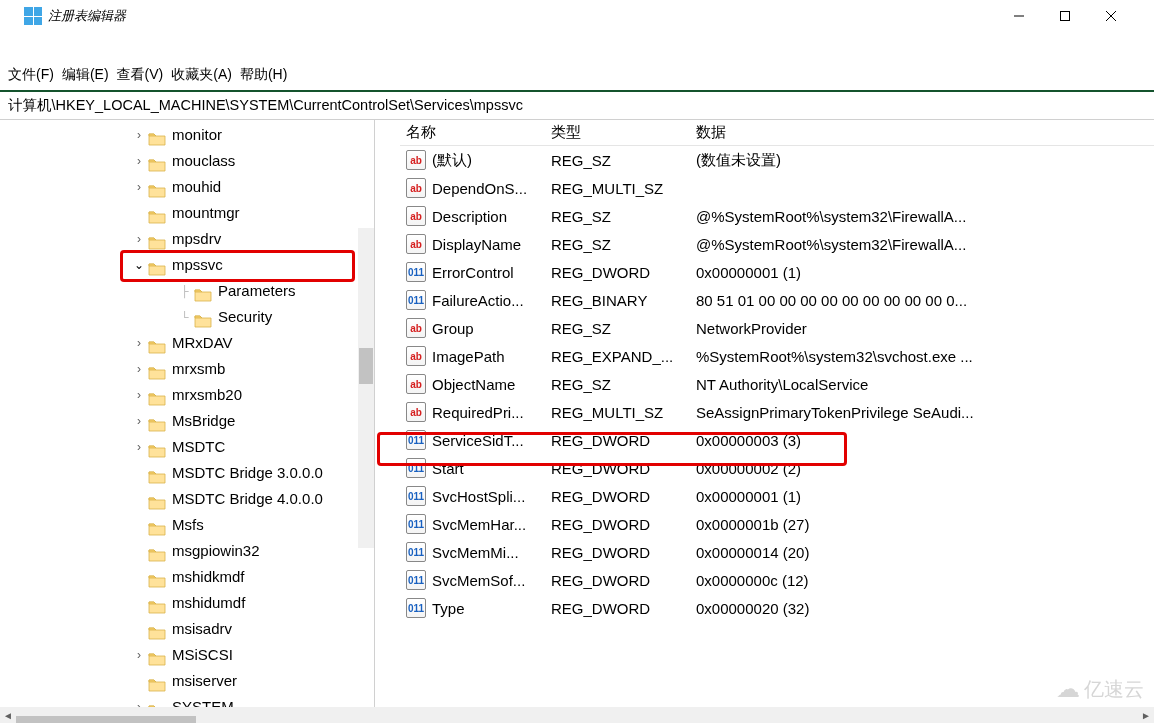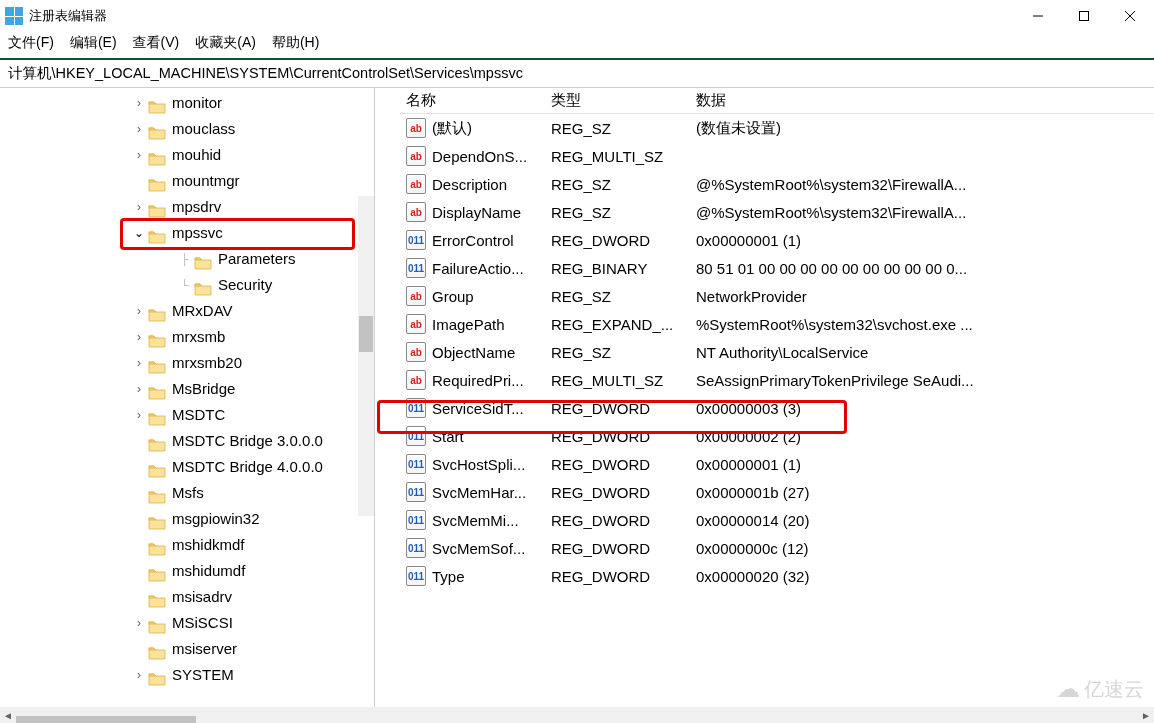--- a/index.html
+++ b/index.html
@@ -11,21 +11,22 @@
   width: 1154px;
   height: 723px;
   overflow: hidden;
   position: relative;
 }
 
 .titlebar {
   display: flex;
   align-items: center;
   height: 32px;
-  padding: 0 1px;
+  padding: 0 20px;
+  font-style: italic;
 }
 .app-icon {
   width: 18px;
   height: 18px;
   margin: 0 6px 0 4px;
   display: grid;
   grid-template-columns: 1fr 1fr;
   grid-template-rows: 1fr 1fr;
   gap: 1px;
 }
@@ -39,22 +40,23 @@
   align-items: center;
   justify-content: center;
   font-size: 14px;
   color: #000;
 }
 .win-btn svg { width: 10px; height: 10px; }
 
 .menubar {
   display: flex;
   padding: 2px 16px 6px 8px;
-  gap: 16px;
+  gap: 8px;
   font-size: 14px;
+  margin-top: 32px;
 }
 
 .address-bar {
   border-top: 2px solid #14532d;
   border-bottom: 1px solid #d0d0d0;
   padding: 4px 8px;
   font-size: 14.5px;
   white-space: nowrap;
   overflow: hidden;
 }

